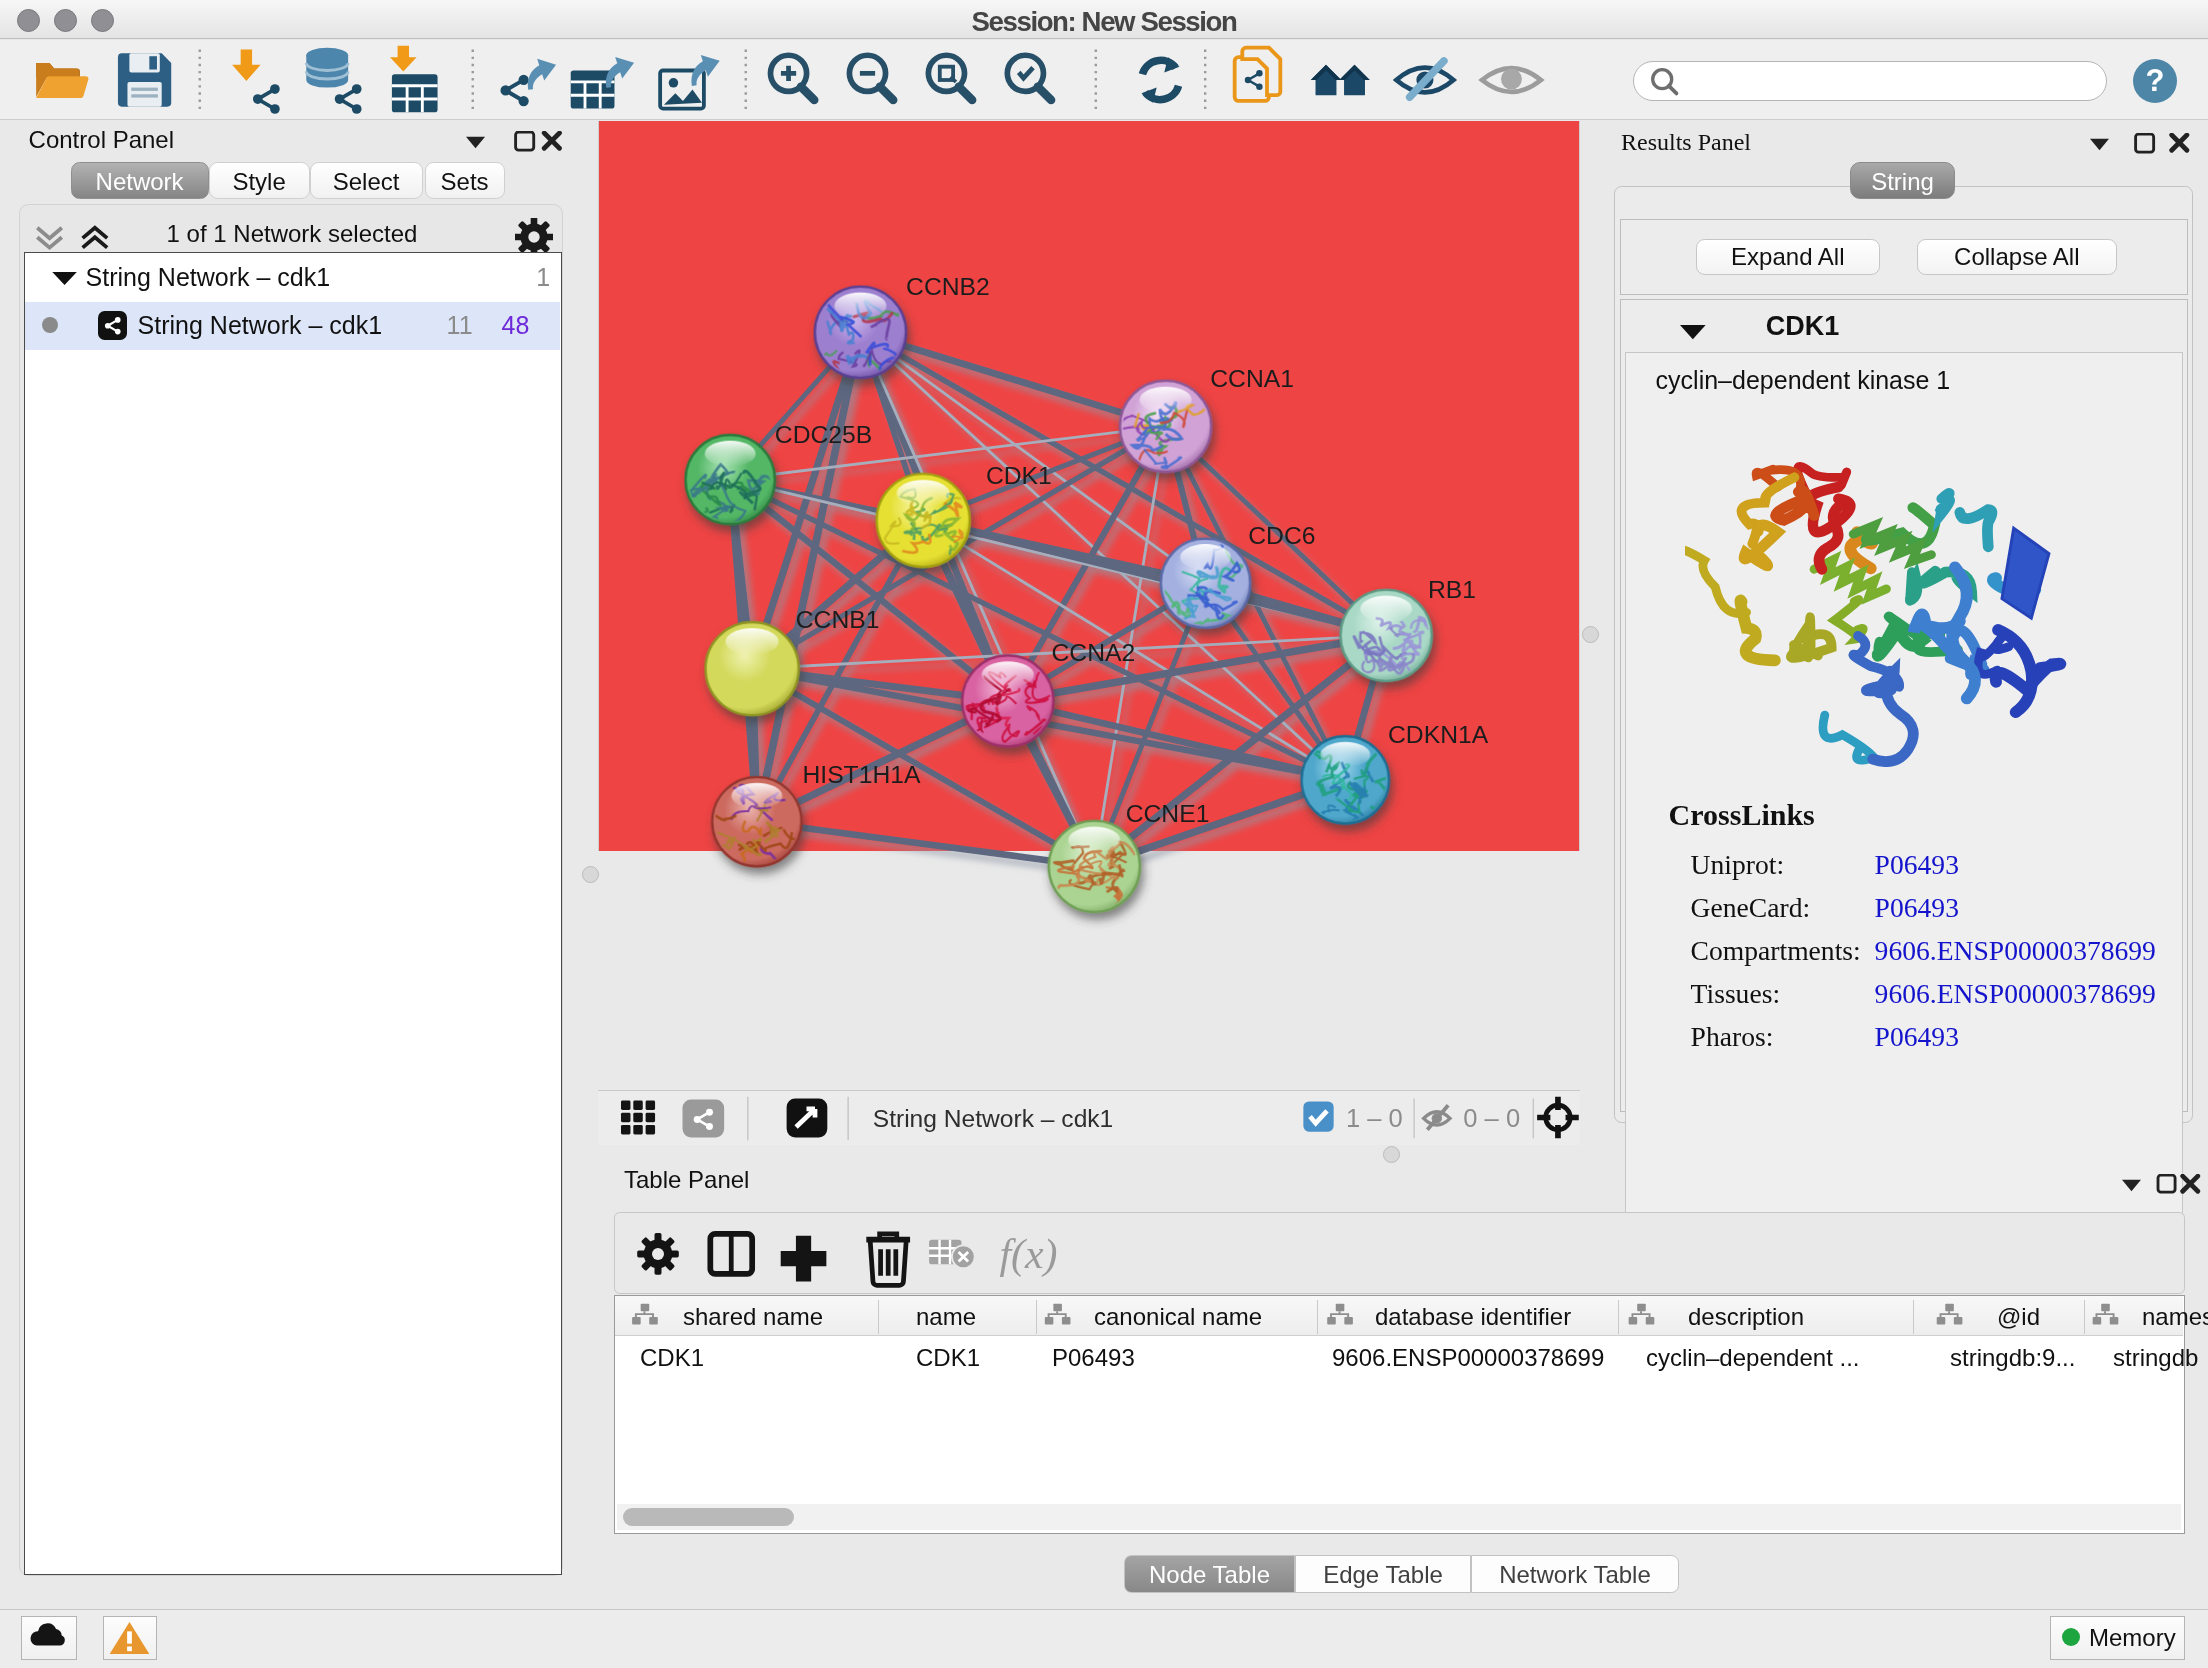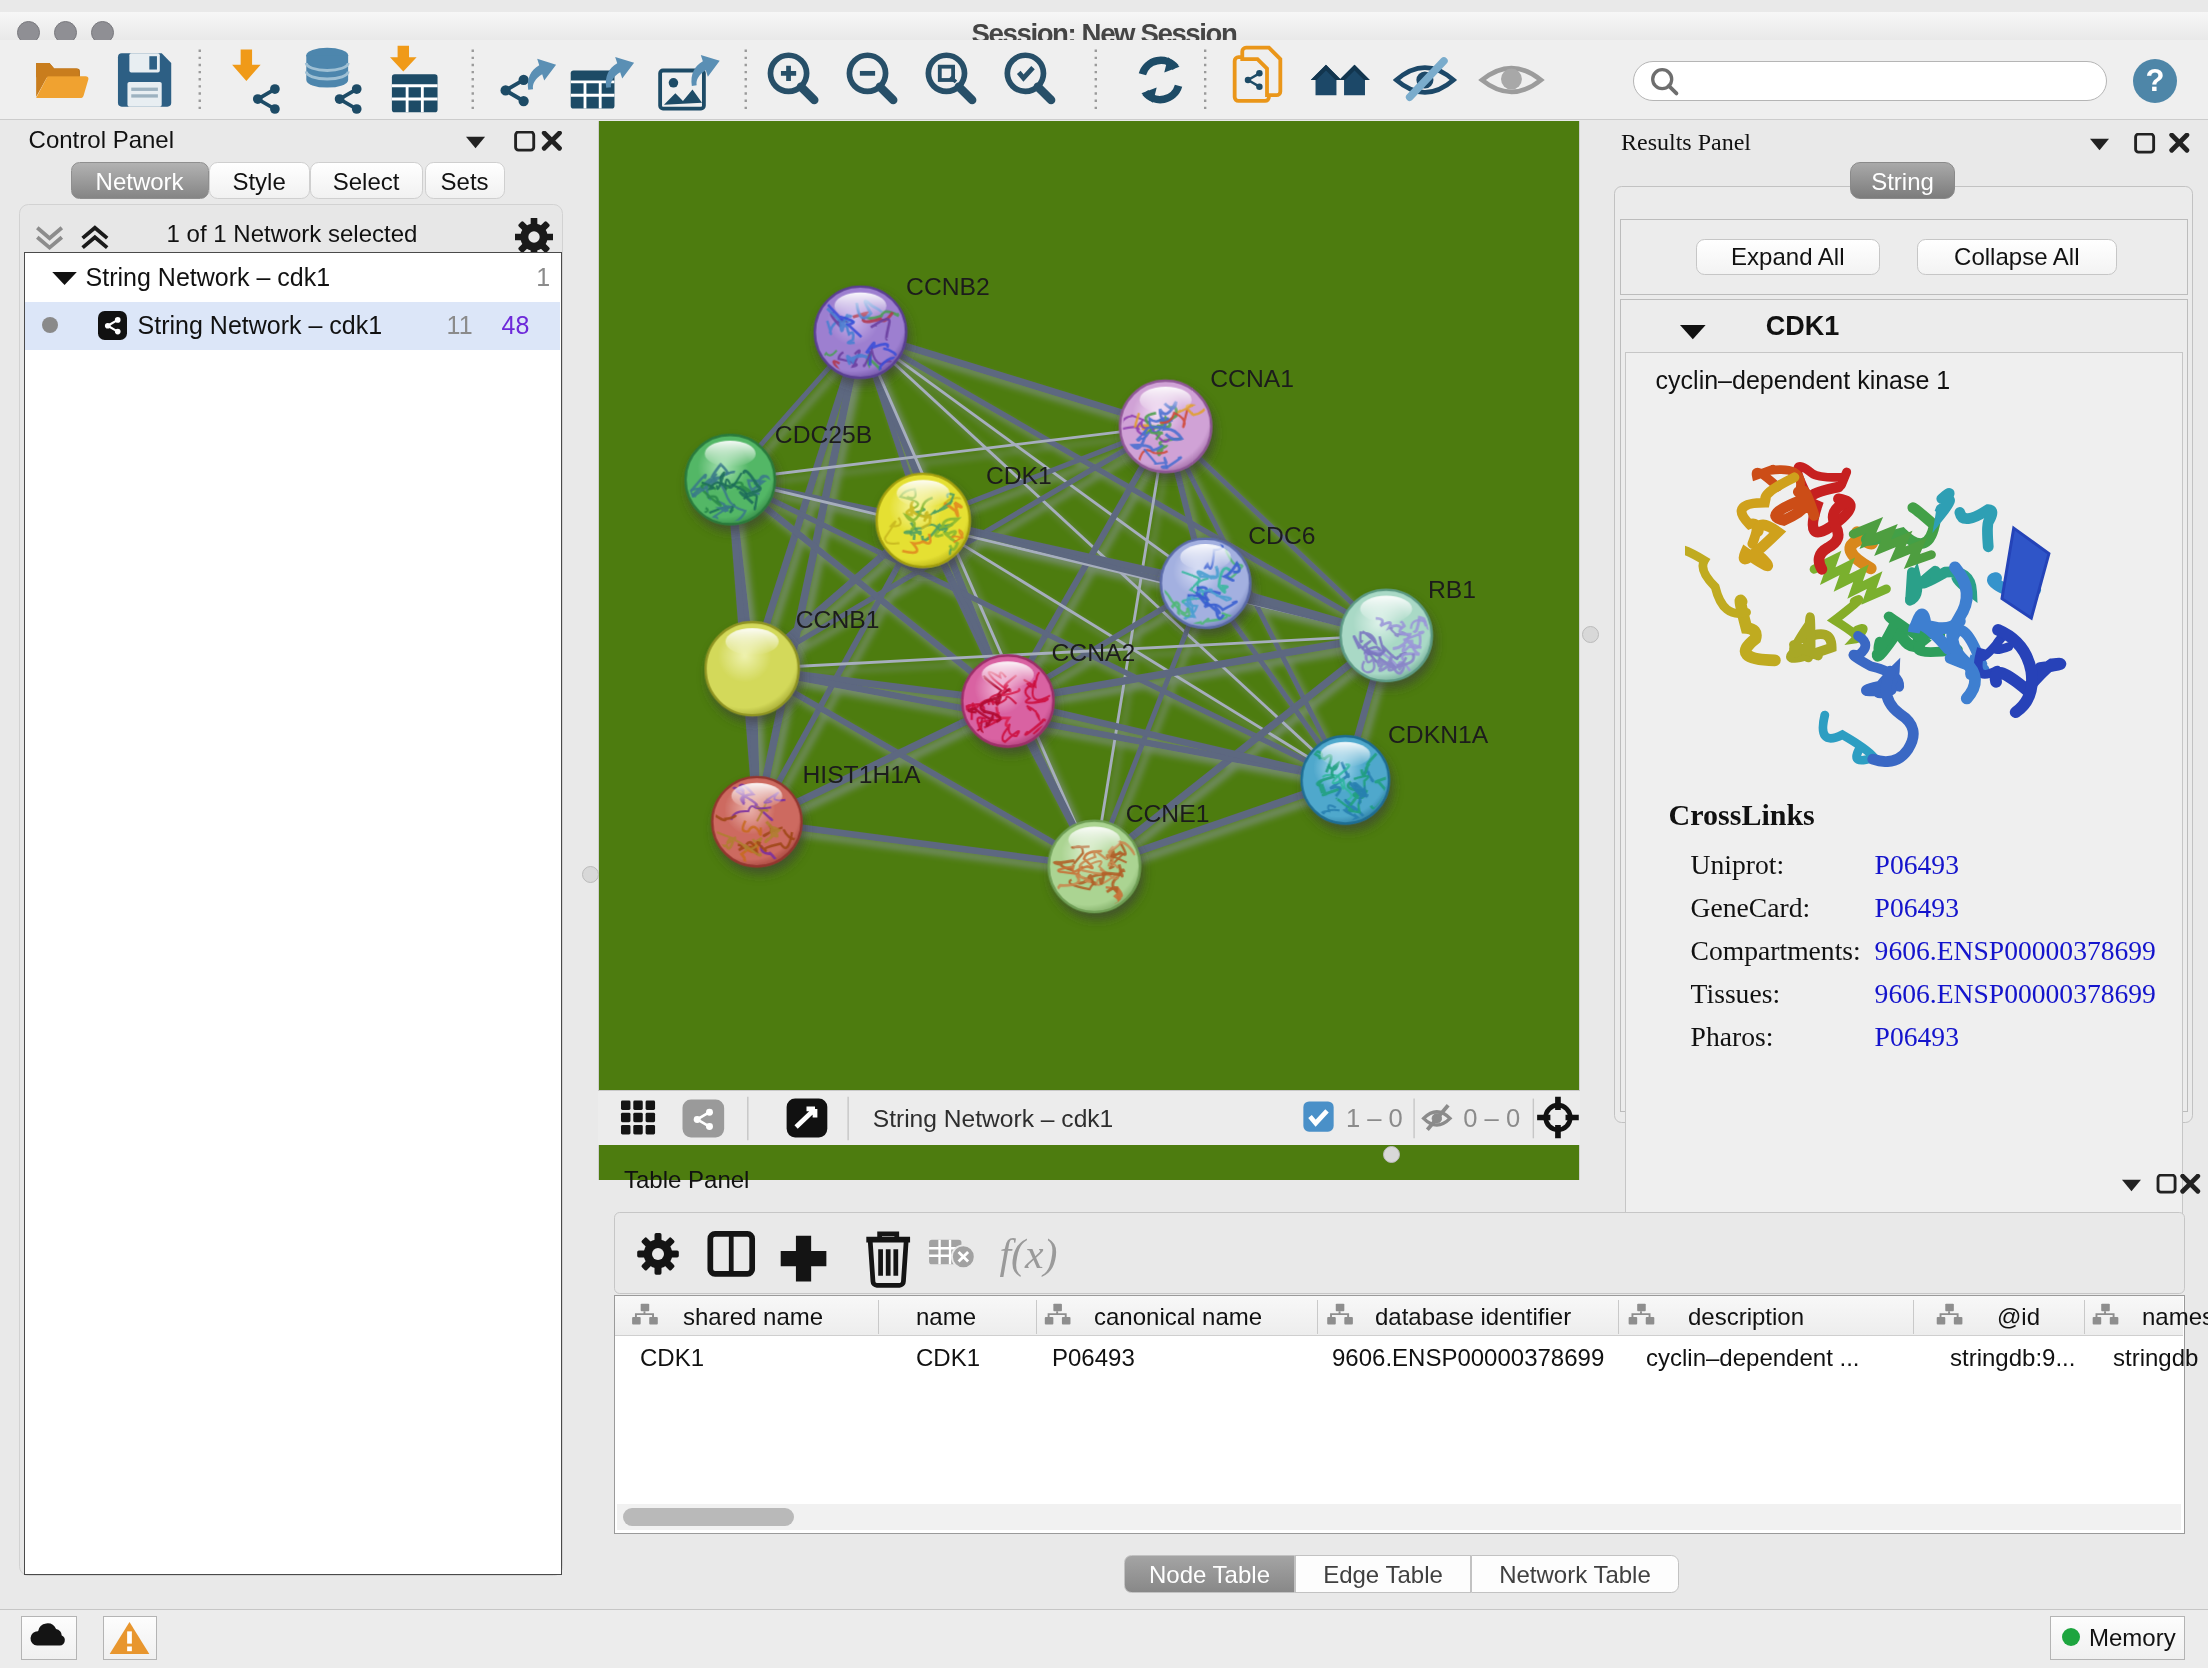--- a/index.html
+++ b/index.html
@@ -1,30 +1,30 @@
 <!DOCTYPE html>
 <html style="font-size:15px"><head><meta charset="utf-8"><style>
 * { margin:0; padding:0; box-sizing:border-box; }
 html,body { width:2208px; height:1668px; background:#e9e9e9; font-family:"Liberation Sans",sans-serif; overflow:hidden; }
 .abs { position:absolute; }
 #titlebar { left:0; top:0; width:2208px; height:39px; background:linear-gradient(#f7f7f7,#e4e4e4);
-  border-bottom:1.4px solid #bdbdbd;margin-top:12px; }
+  border-bottom:1.4px solid #bdbdbd; }
 #title { width:100%; text-align:center; font-size:27.6px; font-weight:700; color:#454545; margin-top:5.7px; letter-spacing:-1.4px; }
 .tl { position:absolute; top:8.6px; width:23px; height:23px; border-radius:50%; background:#8f8f94; border:1px solid #79797e; }
 #toolbar { left:0; top:40px; width:2208px; height:80px; background:#efefef; border-bottom:1.9px solid #cccccc; }
 .ptitle { font-size:24px; color:#111; }
 
 #cpanel { left:7.6px; top:121px; width:587px; height:1455px; }
 .tab { position:absolute; top:41px; height:37px; line-height:37px; text-align:center; font-size:24px;
   border:1px solid #cfcfcf; background:linear-gradient(#ffffff,#f1f1f1); border-radius:8.6px 8.6px 8.6px 8.6px; color:#111; }
 .tab.sel { background:linear-gradient(#b2b2b2,#858585); color:#fff; border-color:#8f8f8f; }
 #cbox { left:11.4px; top:83px; width:544px; height:1372px; background:#e7e7e7; border:1px solid #d2d2d2; border-radius:9.5px; position:absolute;}
 #clist { left:16px; top:131px; width:538px; height:1323px; background:#fff; border:1.9px solid #4a4a4a; position:absolute; }
 
-#netview { left:598px; top:121px; width:982px; height:1059px; background:#4d7c0f; border-left:1.4px solid #cfcfcf; border-right:1.4px solid #cfcfcf; }
+#netview { left:598px; top:121px; width:982px; height:730px; background:#ef4444; border-left:1.4px solid #cfcfcf; border-right:1.4px solid #cfcfcf; }
 #netbar { left:598px; top:1090px; width:982px; height:55px; background:#ececec; border-top:1.4px solid #c9c9c9; }
 
 #rpanel { left:1588px; top:121px; width:613px; height:1025px; }
 #rbox { position:absolute; left:26px; top:65px; width:579px; height:937px; background:#ebebeb; border:1.4px solid #c2c2c2; border-radius:7.6px; }
 .btn { position:absolute; height:36px; border:1.4px solid #c6c6c6; border-radius:8.6px; background:linear-gradient(#ffffff,#f3f3f3);
    font-size:24px; color:#111; text-align:center; }
 
 #tpanel { left:599px; top:1153px; width:1603px; height:455px; }
 #ttools { position:absolute; left:15px; top:59px; width:1571px; height:82px; background:#e9e9e9; border:1.4px solid #c6c6c6; border-radius:5.7px; }
 #ttable { position:absolute; left:15px; top:142px; width:1571px; height:239px; background:#fff; border:1.4px solid #9a9a9a; }

